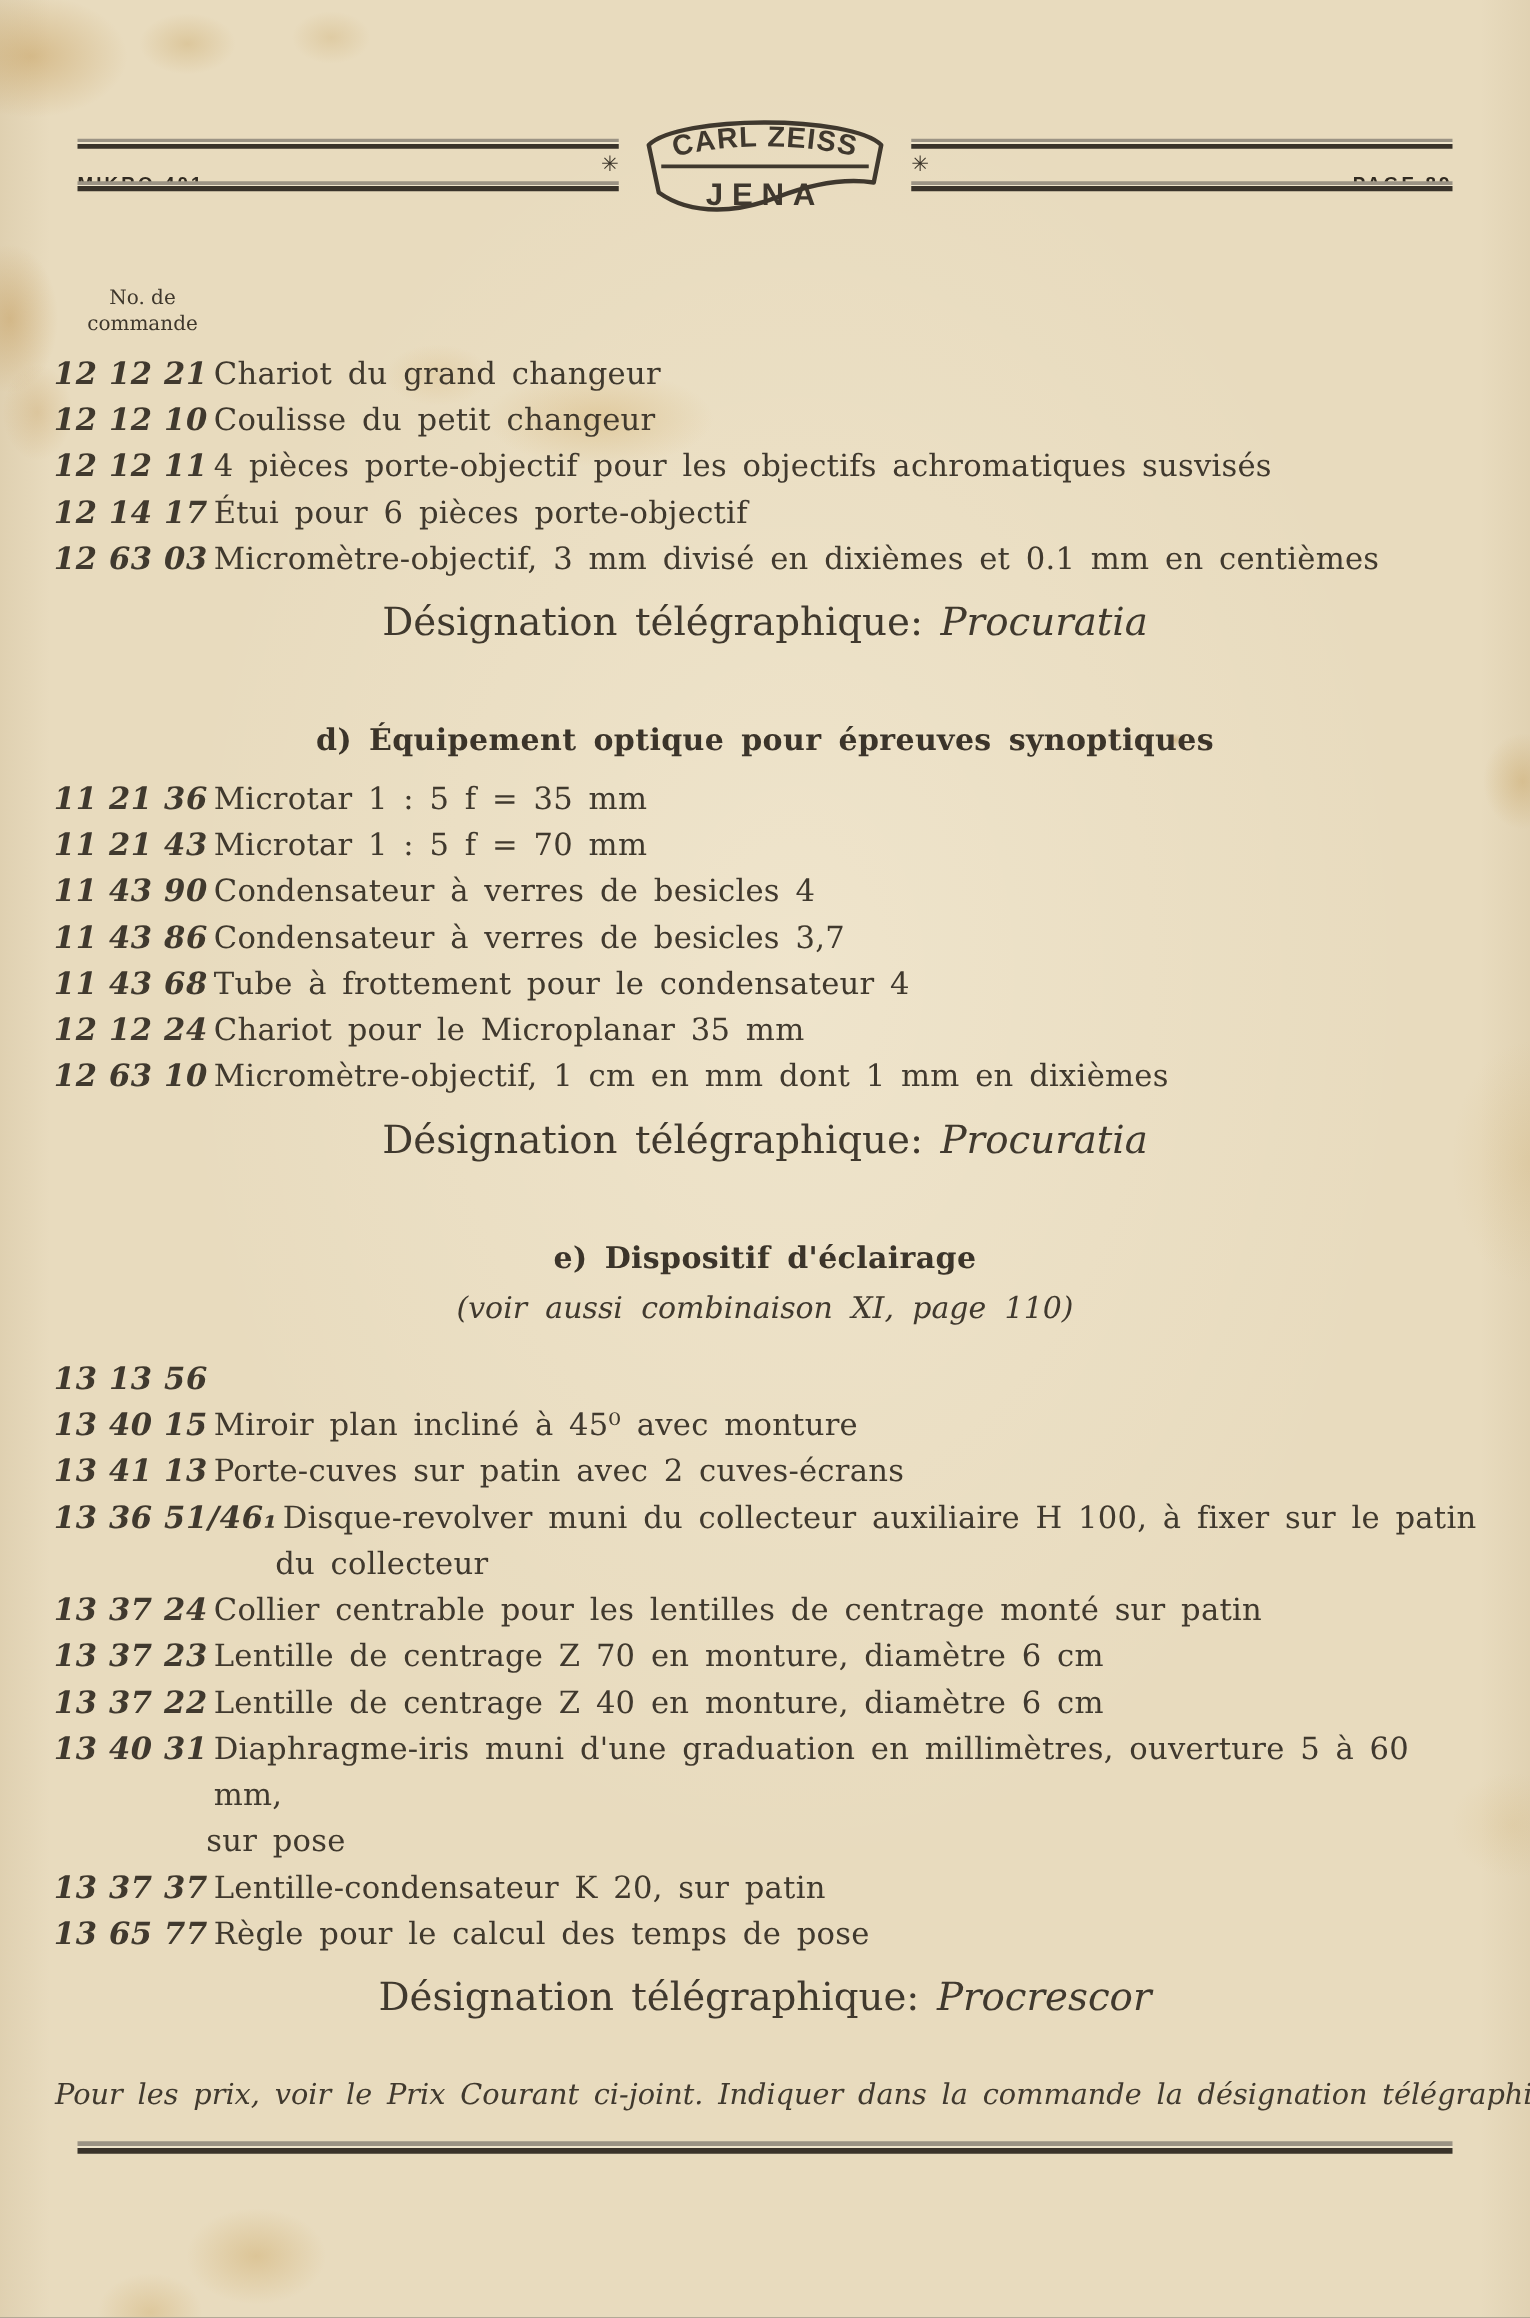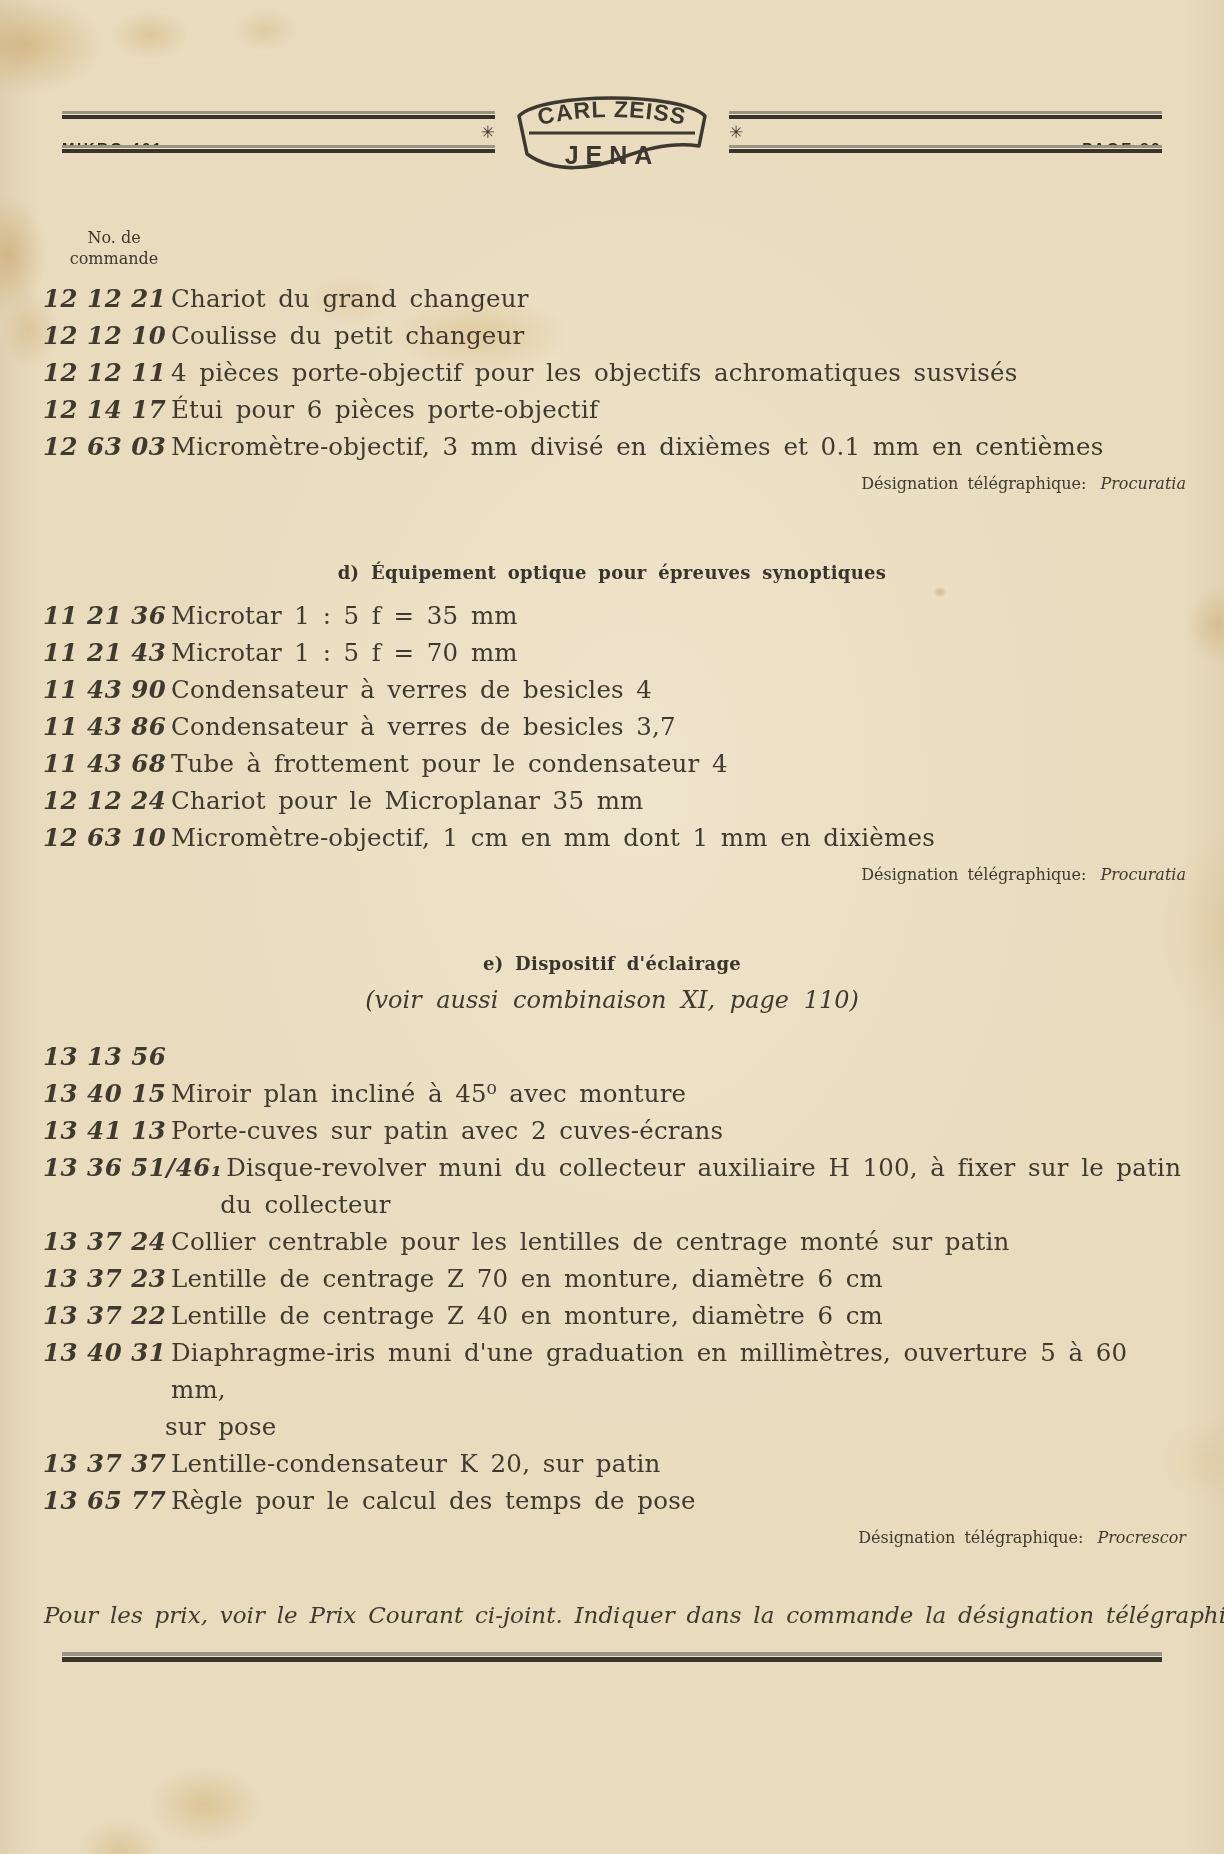--- a/index.html
+++ b/index.html
@@ -39,30 +39,30 @@
   }
   .star { font-size:17px; color:#3c352a; line-height:1; }
   .h-side.right .h-mid { flex-direction:row; }
   .logo-wrap { flex:0 0 auto; margin:0 8px; }
 
   
   .col-label { margin:46px 0 0 58px; width:112px; text-align:center; font-size:16px; line-height:1.3; color:#3e372c; }
 
   
   .content { padding:0 38px; }
-  .group-heading { font-size:18px; font-weight:bold; text-align:center; margin:60px 0 12px 0; letter-spacing:0.3px; word-spacing:5px; color:#3b342a; }
+  .group-heading { font-size:24px; font-weight:bold; text-align:center; margin:60px 0 12px 0; letter-spacing:0.3px; word-spacing:5px; color:#3b342a; }
   .group-note { font-style:italic; font-size:24px; text-align:center; margin:12px 0 0 0; word-spacing:7px; }
   .items { margin-top:14px; }
   .group:first-child .items { margin-top:10px; }
   .group:last-child .items { margin-top:24px; }
   .item-row { display:flex; font-size:24.5px; line-height:37px; letter-spacing:0.2px; }
   .item-num { flex:0 0 auto; min-width:124px; padding-left:5px; font-weight:bold; white-space:nowrap; letter-spacing:0.5px;font-style:italic; }
   .item-body { padding-left:4px; word-spacing:4.5px; }
   .item-cont { display:block; margin-left:-6px; }
-  .designation { text-align:right; font-size:16px; line-height:37px; word-spacing:4px; }
+  .designation { text-align:center; margin-top:15px; font-size:31px; line-height:37px; word-spacing:4px; }
   .desig-label { margin-right:14px; }
   .desig-value { font-style:italic; }
 
   
   .footer-note { font-style:italic; font-size:23px; margin:46px 44px 0 44px; word-spacing:4.5px; white-space:nowrap; }
   .bottom-rule { height:10px; margin:24px 62px 0 62px; background:linear-gradient(180deg,#9b9384 0 4px,#efe5cc 4px 5px,#39332a 5px 10px); }
 </style>
 </head>
 <body>
 

